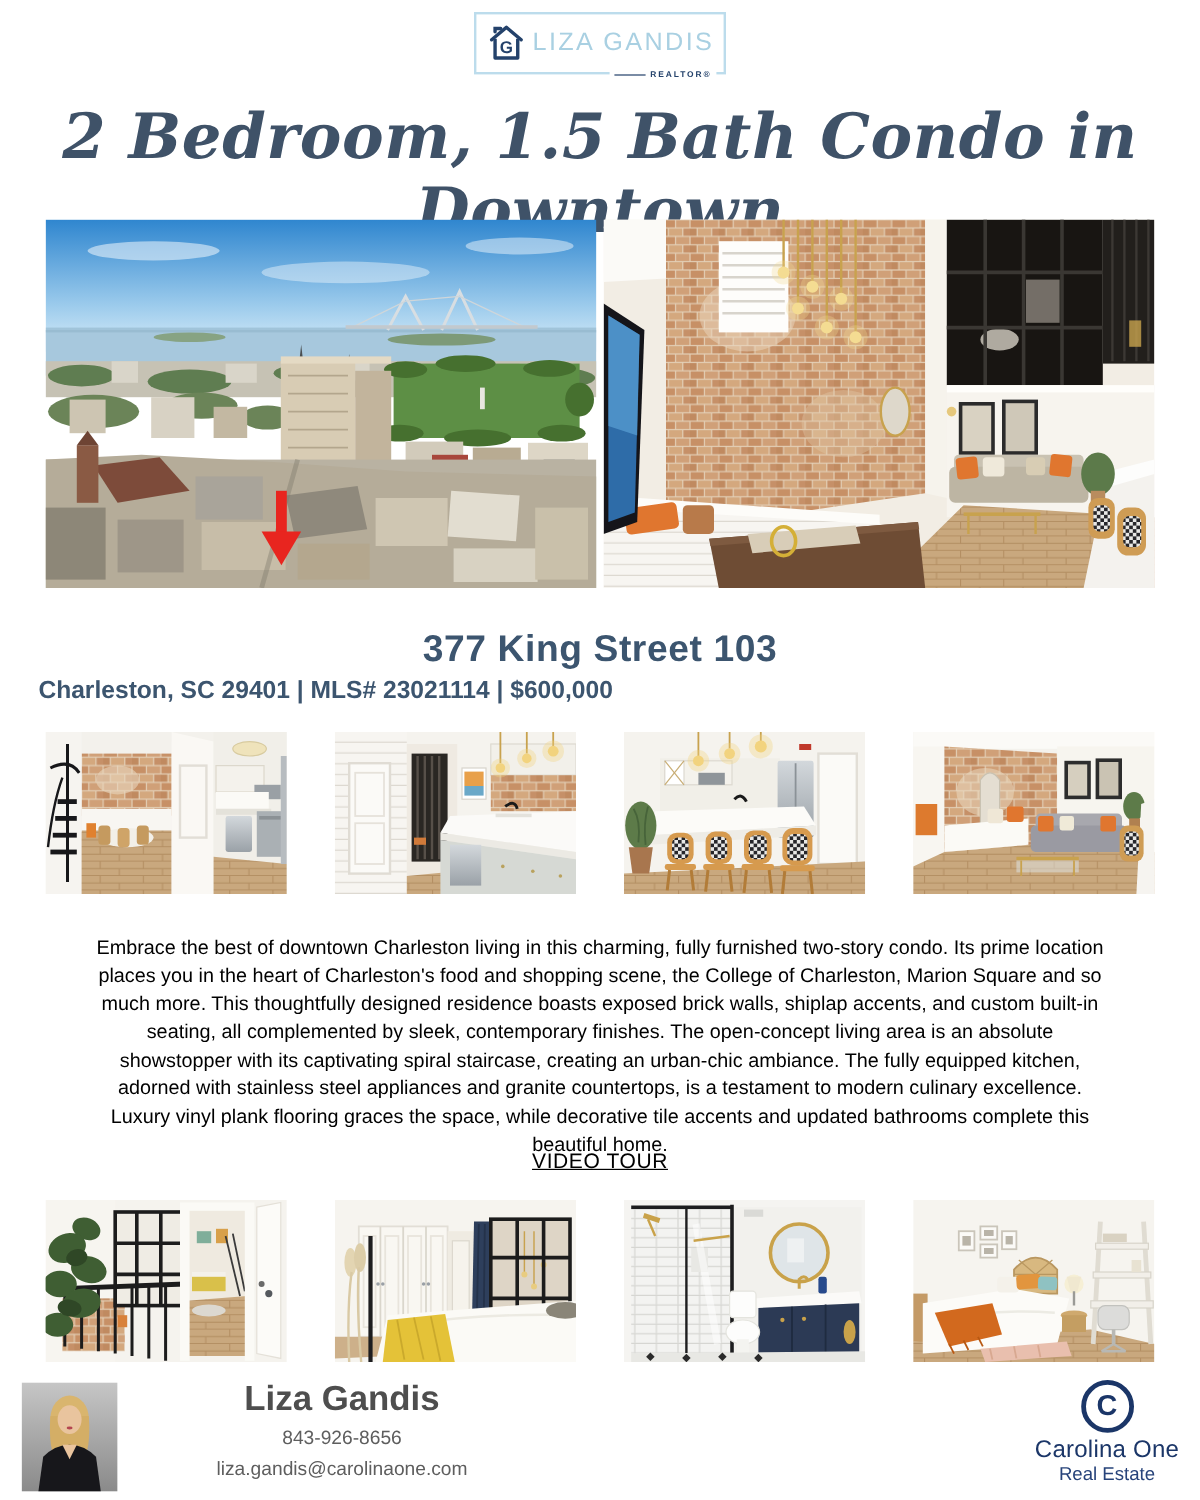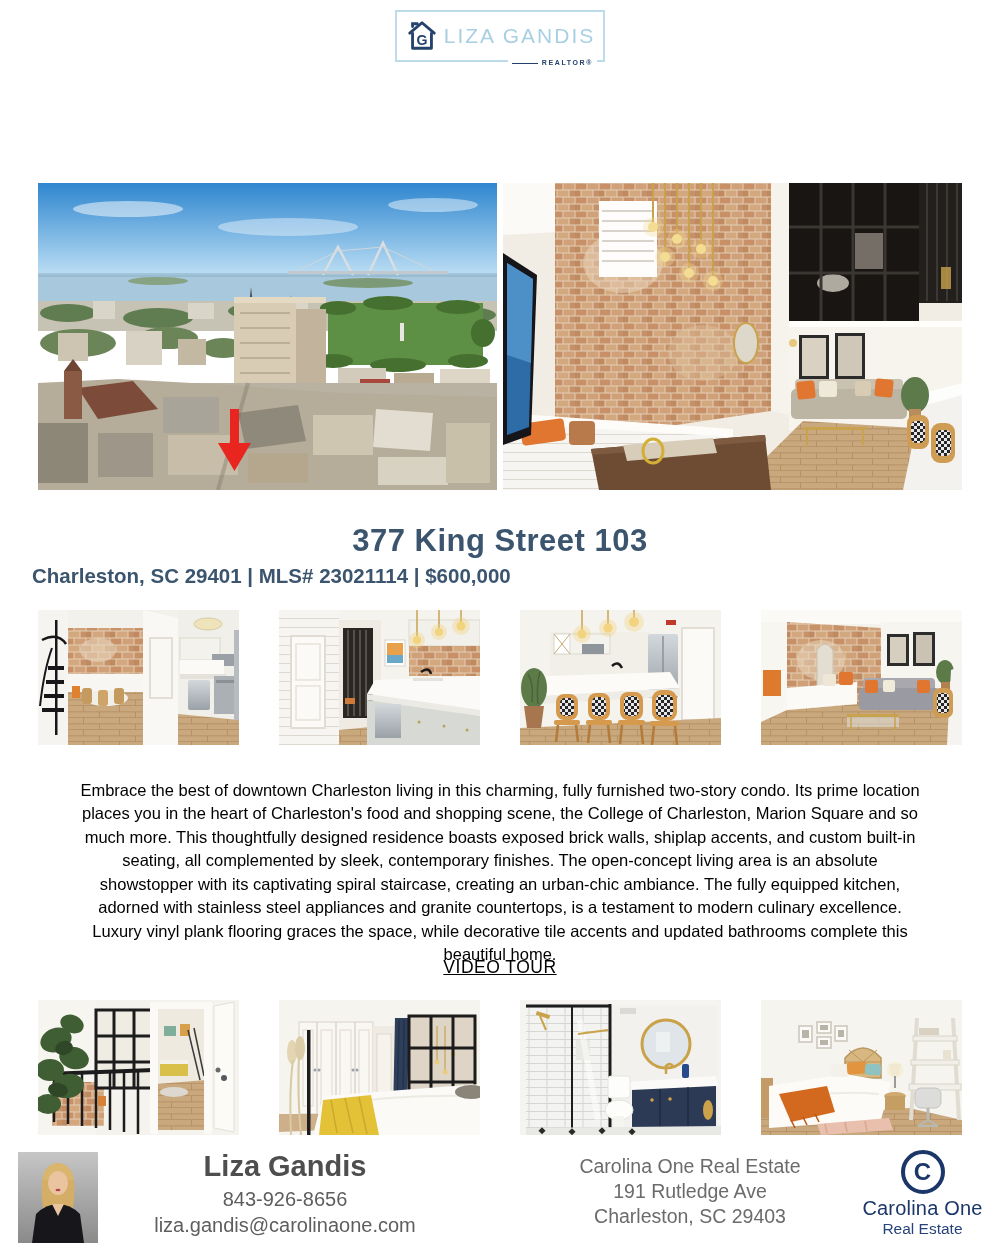--- a/index.html
+++ b/index.html
@@ -38,21 +38,21 @@
   .description{position:absolute;top:762px;left:75px;width:850px;text-align:center;
                font-size:16.5px;line-height:23.5px;color:#000000;}
   .video{position:absolute;top:957px;left:0;width:100%;text-align:center;}
   .video a{color:#000000;font-size:17.5px;letter-spacing:.5px;font-weight:500;text-decoration:underline;}
 
   
   .footer{position:absolute;top:1150px;left:0;width:1000px;height:100px;}
   .agent-photo{position:absolute;left:18px;top:2px;width:80px;height:91px;display:block;}
   .agent-info{position:absolute;left:110px;top:0;width:350px;text-align:center;}
   .agent-name{font-size:29px;font-weight:700;color:#4e4e4e;margin-bottom:3px;}
-  .agent-phone,.agent-email{font-size:20px;color:#5e5e5e;line-height:26px;}
+  .agent-phone,.agent-email{font-size:16px;color:#5e5e5e;line-height:26px;}
   .office-info{position:absolute;left:520px;top:4px;width:340px;text-align:center;
                font-size:19.5px;color:#6b6b6b;line-height:25px;}
   .brand{position:absolute;left:855px;top:0;width:135px;text-align:center;}
   .c-mark{width:36px;height:36px;border:4px solid #1b3668;border-radius:50%;
           margin:0 auto 3px;display:flex;align-items:center;justify-content:center;
           font-size:24px;font-weight:800;color:#1b3668;line-height:1;}
   .brand-name{font-size:20px;font-weight:400;color:#1b3668;letter-spacing:.2px;}
   .brand-sub{font-size:15.5px;color:#27437a;}
 </style>
 </head>
@@ -111,20 +111,21 @@
     <svg width="34" height="34" viewBox="0 0 36 36">
       <path d="M5,15 L18,4 L31,15" stroke="#24426b" stroke-width="3" fill="none" stroke-linecap="round" stroke-linejoin="round"></path>
       <path d="M8,8 L8,5 L13,5" stroke="#24426b" stroke-width="3" fill="none" stroke-linecap="round"></path>
       <path d="M8,14 L8,31 L28,31 L28,14" stroke="#24426b" stroke-width="3" fill="none" stroke-linejoin="round"></path>
       <text x="18" y="27" text-anchor="middle" font-size="15" font-weight="bold" fill="#24426b" font-family="Liberation Sans, sans-serif">G</text>
     </svg>
     <span class="logo-text">LIZA GANDIS</span>
     <span class="realtor-tag">REALTOR®</span>
   </div>
 
+  <div class="headline">2 Bedroom, 1.5 Bath Condo in Downtown</div>
 
   <div class="main-photos">
     <svg class="photo-large" viewBox="0 0 459 307" preserveAspectRatio="none">
       <rect width="459" height="110" fill="url(#skyG)"></rect>
       <ellipse cx="90" cy="26" rx="55" ry="8" fill="#fff" opacity=".5"></ellipse>
       <ellipse cx="250" cy="44" rx="70" ry="9" fill="#fff" opacity=".4"></ellipse>
       <ellipse cx="395" cy="22" rx="45" ry="7" fill="#fff" opacity=".45"></ellipse>
       <rect y="92" width="459" height="38" fill="#a7c8dd"></rect>
       <rect y="90" width="459" height="4" fill="#8fb4c9" opacity=".6"></rect>
       <path d="M285,92 L300,64 L315,92 M330,92 L345,60 L360,92" stroke="#d8dee2" stroke-width="2.5" fill="none"></path>
@@ -732,25 +733,20 @@
       <path d="M14,91 L18,62 Q28,52 40,52 Q52,52 62,62 L66,91 Z" fill="#17171b"></path>
       <path d="M40,52 L34,52 L40,64 L46,52 Z" fill="#e9c49e"></path>
     </svg>
 
     <div class="agent-info">
       <div class="agent-name">Liza Gandis</div>
       <div class="agent-phone">843-926-8656</div>
       <div class="agent-email">liza.gandis@carolinaone.com</div>
     </div>
 
-    <div class="office-info">
-      <div>Carolina One Real Estate</div>
-      <div>191 Rutledge Ave</div>
-      <div>Charleston, SC 29403</div>
-    </div>
 
     <div class="brand">
       <div class="c-mark">C</div>
       <div class="brand-name">Carolina One</div>
       <div class="brand-sub">Real Estate</div>
     </div>
   </div>
 
 </div>
 

